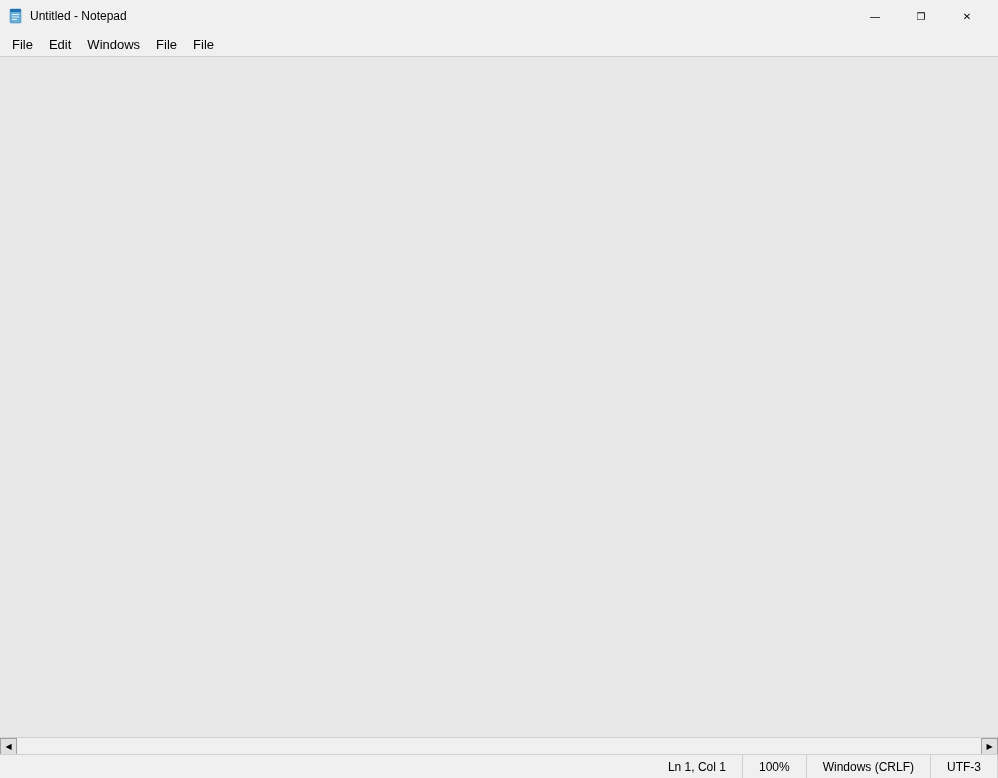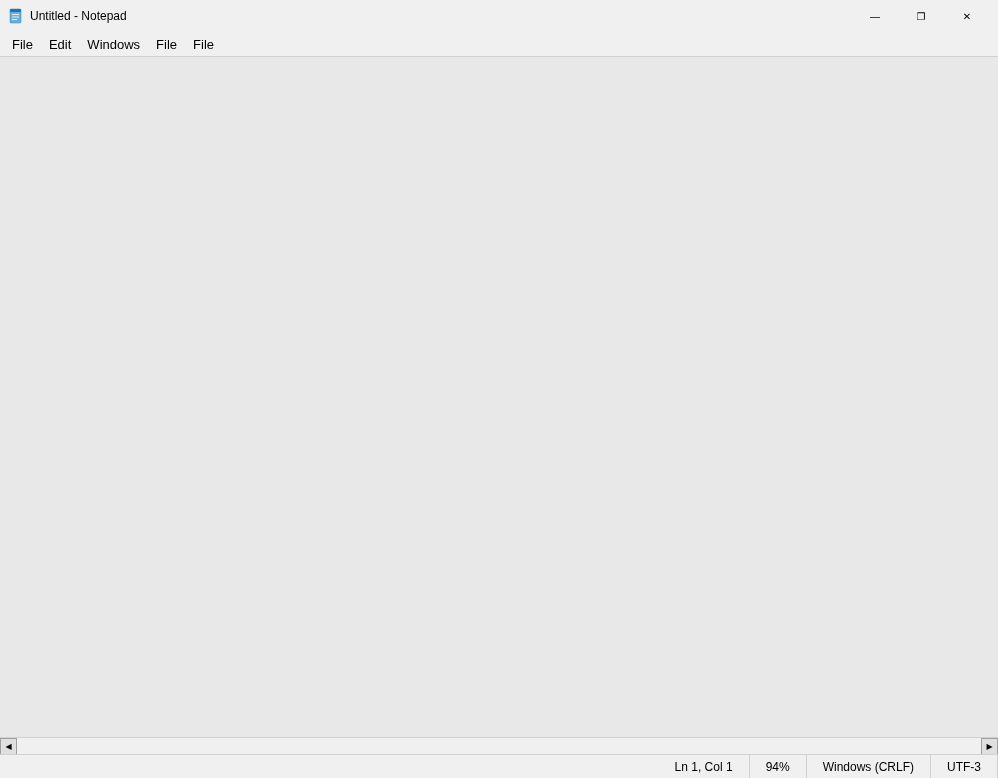--- a/index.html
+++ b/index.html
@@ -242,16 +242,16 @@
   <div id="h-scrollbar-area">
     <div id="h-scroll-left-btn">◀</div>
     <div id="h-scroll-track"></div>
     <div id="h-scroll-right-btn">▶</div>
   </div>
 </div>
 
 <div id="status-bar">
   <div class="status-item" style="flex:1; border-right: none;"></div>
   <div class="status-item">Ln 1, Col 1</div>
-  <div class="status-item">94%</div>
+  <div class="status-item">100%</div>
   <div class="status-item">Windows (CRLF)</div>
   <div class="status-item">UTF-3</div>
 </div>
 
 </body></html>

